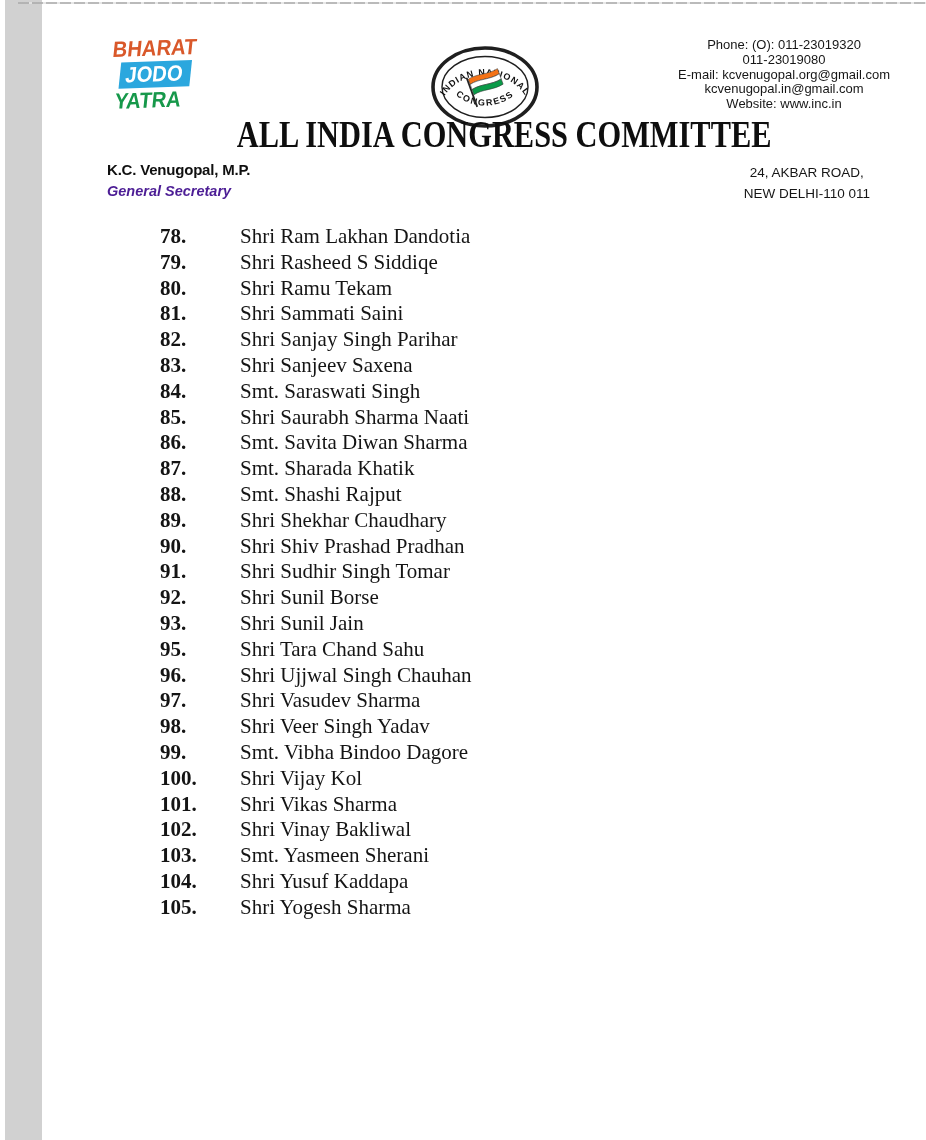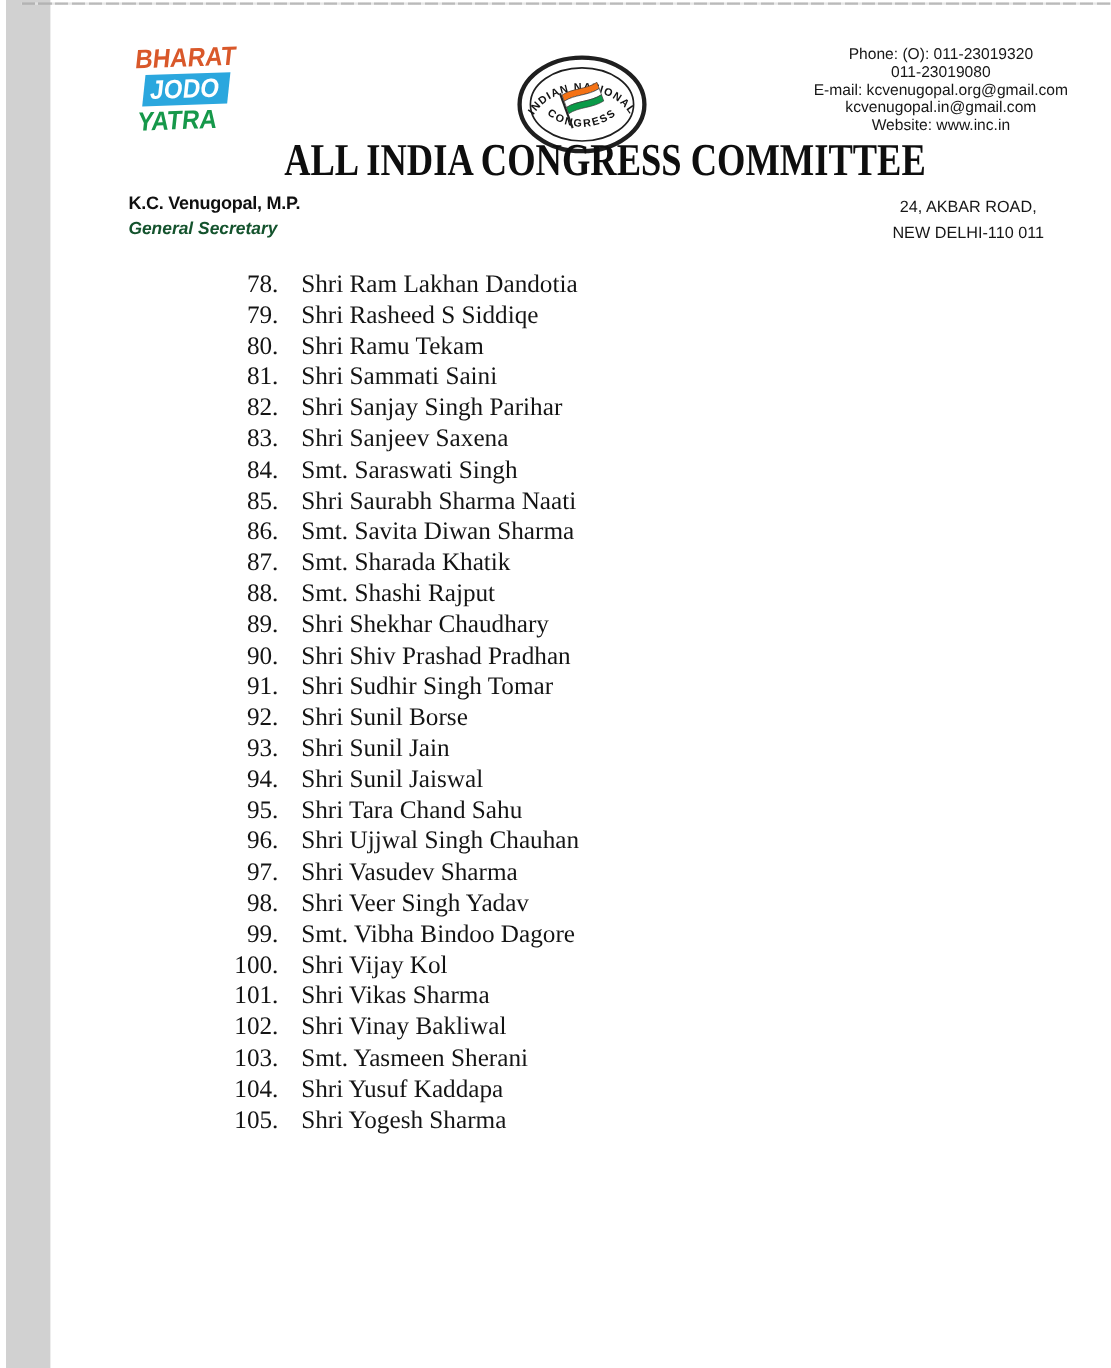--- a/index.html
+++ b/index.html
@@ -51,34 +51,34 @@
   .title {
     display: inline-block;
     font-family: "Liberation Serif", serif; font-weight: bold;
     font-size: 38px; line-height: 40px; color: #0e0e0e;
     transform: scaleX(.80); transform-origin: center; white-space: nowrap;
   }
 
   
   .sig { position: absolute; left: 65px; top: 159px; line-height: 21.5px; }
   .sig-name { font-weight: bold; font-size: 15px; letter-spacing: -0.2px; color: #101010; }
-  .sig-role { font-weight: bold; font-style: italic; font-size: 14.5px; color: #14532d; }
+  .sig-role { font-weight: bold; font-style: italic; font-size: 14.5px; color: #4c1d95; }
   .addr {
     position: absolute; right: 56px; top: 162px;
     text-align: center; font-size: 13.5px; line-height: 21px; color: #161616;
   }
 
   
   .name-list {
     position: absolute; left: 118px; top: 224px;
     font-family: "Liberation Serif", serif; font-size: 21px; color: #141414;
   }
   .name-row { display: flex; line-height: 25.8px; white-space: nowrap; }
-  .name-row .num { width: 72px; text-align: right; flex: none; }
-  .name-row .nm { margin-left: 19px; text-align: center; }
+  .name-row .num { width: 72px; text-align: left; flex: none; font-weight: bold; }
+  .name-row .nm { margin-left: 8px; text-align: center; }
 </style>
 </head>
 <body>
 
 <div class="scan-strip"></div>
 <div class="scan-topline"></div>
 
 <div class="page">
 
   <div class="bjy">
@@ -188,24 +188,20 @@
       </div>
       <div class="name-row">
         <span class="num">92.</span>
         <span class="nm">Shri Sunil Borse</span>
       </div>
       <div class="name-row">
         <span class="num">93.</span>
         <span class="nm">Shri Sunil Jain</span>
       </div>
       <div class="name-row">
-        <span class="num">94.</span>
-        <span class="nm">Shri Sunil Jaiswal</span>
-      </div>
-      <div class="name-row">
         <span class="num">95.</span>
         <span class="nm">Shri Tara Chand Sahu</span>
       </div>
       <div class="name-row">
         <span class="num">96.</span>
         <span class="nm">Shri Ujjwal Singh Chauhan</span>
       </div>
       <div class="name-row">
         <span class="num">97.</span>
         <span class="nm">Shri Vasudev Sharma</span>

